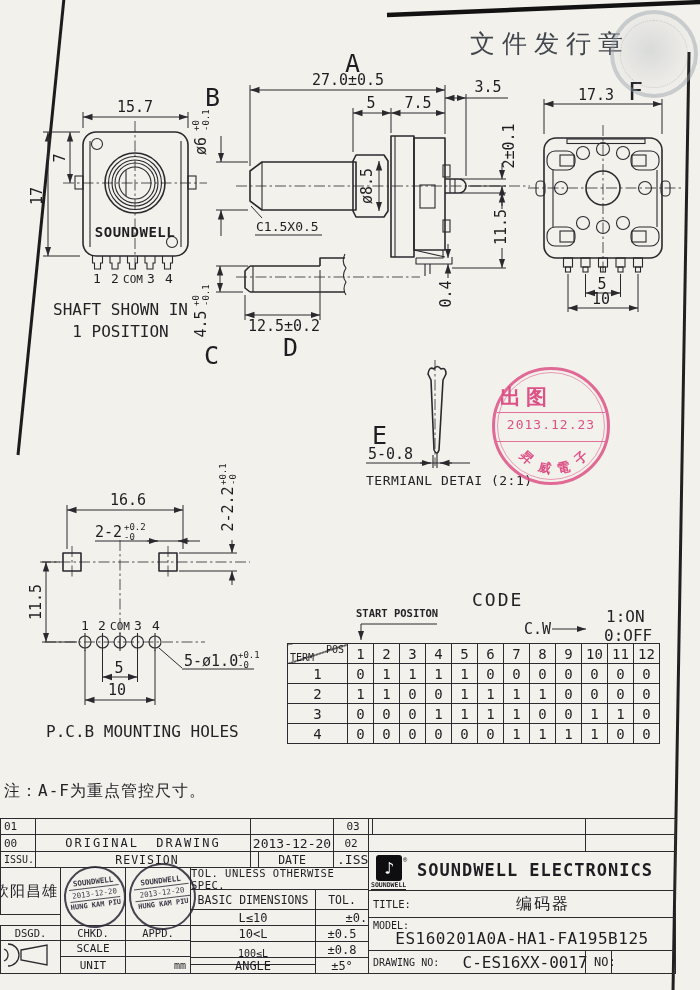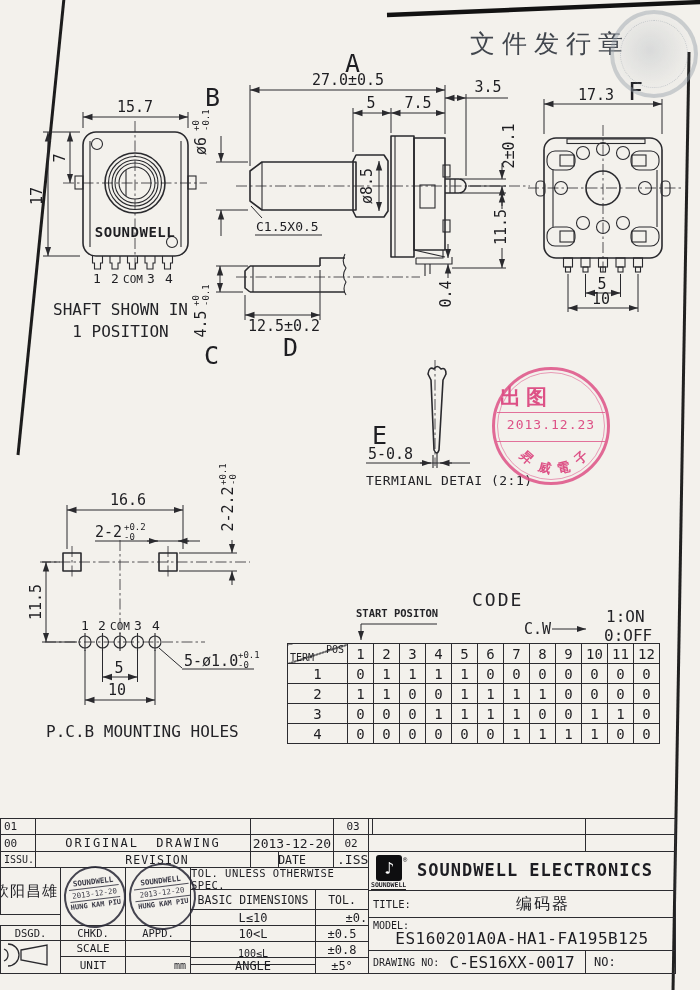--- a/index.html
+++ b/index.html
@@ -451,33 +451,34 @@
       <td class="v">1</td>
       <td class="v">1</td>
       <td class="v">1</td>
       <td class="v">1</td>
       <td class="v">0</td>
       <td class="v">0</td>
     </tr>
   </tbody>
     </table>
 
+  <div class="cap" style="left:4px;top:781px;font-size:16px;letter-spacing:1px;font-weight:500;">注：A-F为重点管控尺寸。</div>
 
   <div id="tb">
 
     <div class="c lft" style="left:0;top:0;width:36px;height:17px;font-size:11px;">01</div>
     <div class="c" style="left:35px;top:0;width:216px;height:17px;"></div>
     <div class="c" style="left:250px;top:0;width:84px;height:17px;"></div>
     <div class="c" style="left:333px;top:0;width:40px;height:17px;font-size:11px;">03</div>
     <div class="c lft" style="left:0;top:16px;width:36px;height:18px;font-size:11px;">00</div>
     <div class="c" style="left:35px;top:16px;width:216px;height:18px;font-size:12px;letter-spacing:2px;word-spacing:8px;">ORIGINAL DRAWING</div>
     <div class="c" style="left:250px;top:16px;width:84px;height:18px;font-size:13px;">2013-12-20</div>
     <div class="c" style="left:333px;top:16px;width:36px;height:18px;font-size:11px;">02</div>
     <div class="c lft" style="left:0;top:33px;width:36px;height:17px;font-size:10px;">ISSU.</div>
-    <div class="c" style="left:35px;top:33px;width:244px;height:17px;font-size:11.5px;letter-spacing:1px;">REVISION</div>
+    <div class="c" style="left:35px;top:33px;width:224px;height:17px;font-size:11.5px;letter-spacing:1px;">REVISION</div>
     <div class="c" style="left:250px;top:33px;width:84px;height:17px;font-size:11.5px;">DATE</div>
     <div class="c lft" style="left:333px;top:33px;width:36px;height:17px;font-size:13px;">.ISSU.</div>
 
     <div class="c" style="left:0;top:49px;width:61px;height:48px;font-size:15px;letter-spacing:1px;text-indent:-9px;">欧阳昌雄</div>
     <div class="c" style="left:60px;top:49px;width:66px;height:59px;"></div>
     <div class="c" style="left:125px;top:49px;width:66px;height:59px;"></div>
     <div class="c" style="left:0;top:107px;width:61px;height:16px;font-size:10.5px;">DSGD.</div>
     <div class="c" style="left:60px;top:107px;width:66px;height:16px;font-size:10.5px;">CHKD.</div>
     <div class="c" style="left:125px;top:107px;width:66px;height:16px;font-size:10.5px;">APPD.</div>
     <div class="c" style="left:60px;top:122px;width:66px;height:17px;font-size:11px;">SCALE</div>
@@ -517,21 +518,21 @@
       <div class="abs" style="left:48px;top:8px;font-size:17px;font-weight:bold;letter-spacing:1px;">SOUNDWELL ELECTRONICS</div>
     </div>
     <div class="c" style="left:368px;top:72px;width:308px;height:28px;justify-content:flex-start;">
       <span style="font-size:10.5px;padding-left:4px;">TITLE:</span>
       <span style="flex:1;text-align:center;font-size:16px;letter-spacing:2px;">编码器</span>
     </div>
     <div class="c" style="left:368px;top:99px;width:308px;height:34px;">
       <div class="abs" style="left:4px;top:2px;font-size:10px;">MODEL:</div>
       <div style="padding-top:8px;font-size:16px;letter-spacing:.5px;">ES160201A0A-HA1-FA195B125</div>
     </div>
-    <div class="c" style="left:368px;top:132px;width:218px;height:24px;justify-content:flex-start;">
+    <div class="c" style="left:368px;top:132px;width:244px;height:24px;justify-content:flex-start;">
       <span style="font-size:10px;padding-left:4px;">DRAWING NO:</span>
       <span style="flex:1;text-align:center;font-size:16px;">C-ES16XX-0017</span>
     </div>
     <div class="c lft" style="left:585px;top:132px;width:91px;height:24px;font-size:12px;padding-left:8px;">NO:</div>
   </div>
 
   <div class="okstamp" style="left:64px;top:866px;width:58px;height:58px;">
     <div style="margin-top:9px;font-size:7.5px;font-weight:bold;">SOUNDWELL</div>
     <div class="ln"></div>
     <div style="font-size:7.5px;">2013-12-20</div>

